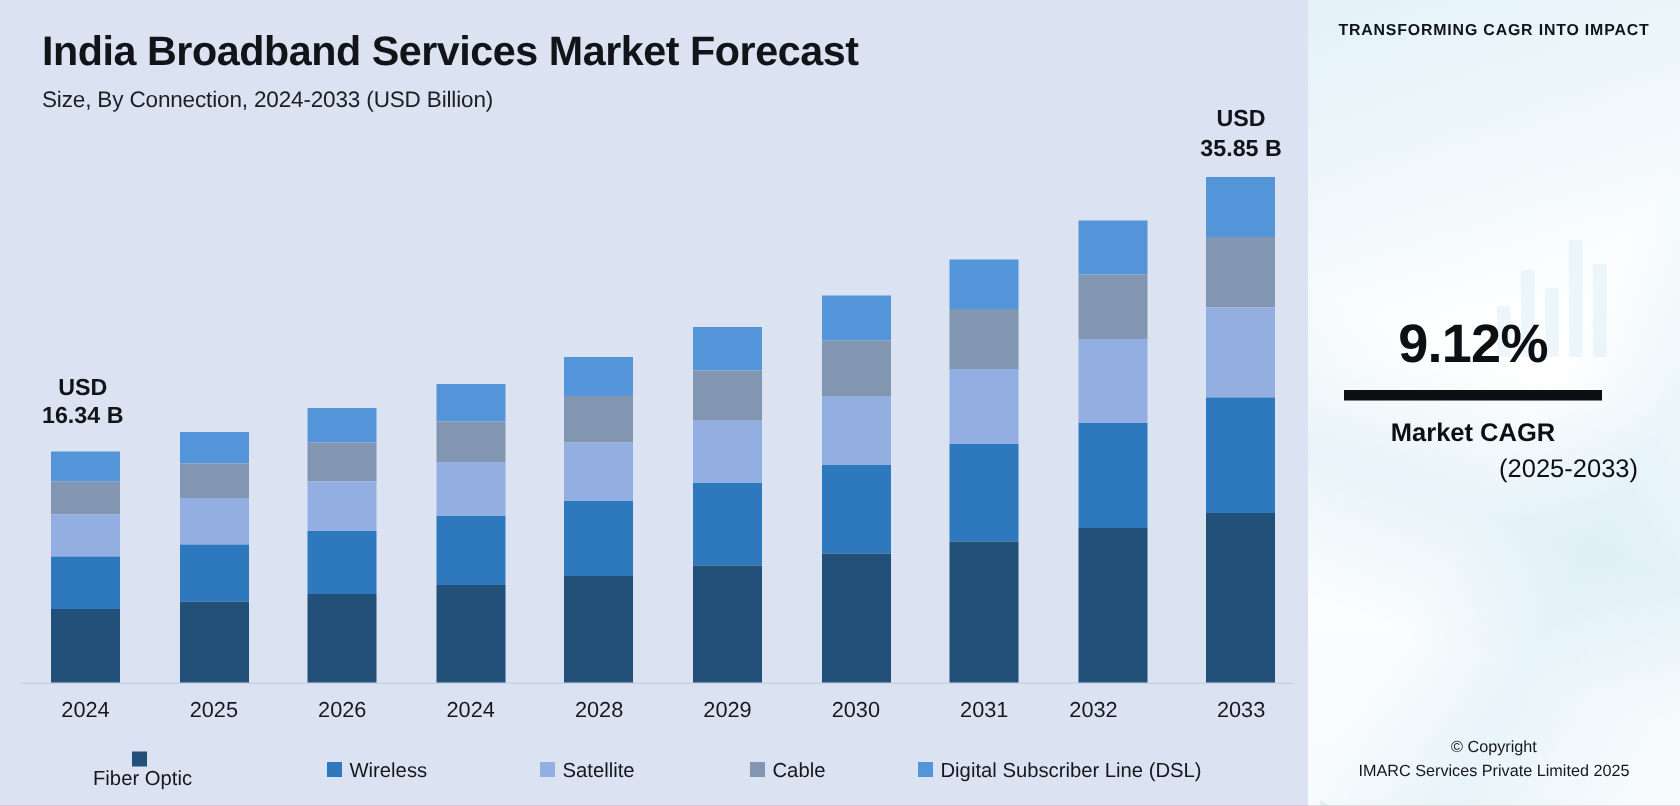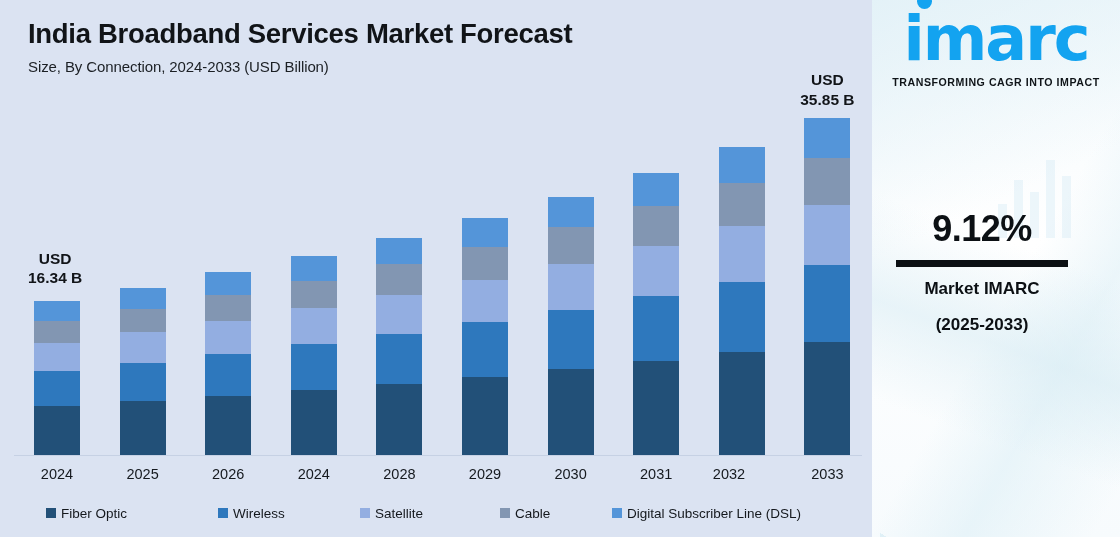--- a/index.html
+++ b/index.html
@@ -142,21 +142,21 @@
     position: absolute; left: 0; top: 208px; width: 220px; text-align: center;
   }
   #cagr-value {
     font-size: 36px; font-weight: bold; color: #0c1014; letter-spacing: -0.5px;
   }
   #cagr-rule {
     width: 172px; height: 7px; background: #0c1014;
     margin: 10px auto 12px auto;
   }
   #cagr-label { font-size: 17px; font-weight: bold; color: #0c1014; }
-  #cagr-period { font-size: 17px; font-weight: bold; color: #0c1014; margin-top: 16px; }
+  #cagr-period { font-size: 17px; font-weight: normal; color: #0c1014; margin-top: 4px; text-align: right; }
 
   #copyright {
     position: absolute; left: 0; bottom: 14px; width: 248px;
     text-align: center; font-size: 10.8px; color: #14181d; line-height: 1.55;
   }
 </style>
 </head>
 <body>
 
 <div id="root">
@@ -258,21 +258,21 @@
         <div class="x-label" style="left: 290.8px;">2024</div>
         <div class="x-label" style="left: 376.4px;">2028</div>
         <div class="x-label" style="left: 462px;">2029</div>
         <div class="x-label" style="left: 547.6px;">2030</div>
         <div class="x-label" style="left: 633.2px;">2031</div>
         <div class="x-label" style="left: 706px;">2032</div>
         <div class="x-label" style="left: 804.4px;">2033</div>
       </div>
 
     <div id="legend">
-        <div class="legend-item" style="left: 46px;">
+        <div class="legend-item" style="left: 62px; flex-direction: column;">
           <span class="legend-swatch" style="background: rgb(34, 80, 120);"></span>
           <span>Fiber Optic</span>
         </div>
         <div class="legend-item" style="left: 218px;">
           <span class="legend-swatch" style="background: rgb(46, 120, 189);"></span>
           <span>Wireless</span>
         </div>
         <div class="legend-item" style="left: 360px;">
           <span class="legend-swatch" style="background: rgb(147, 174, 225);"></span>
           <span>Satellite</span>
@@ -292,28 +292,28 @@
     <div id="brand-texture"></div>
     <div id="brand-bars">
       <i style="height:34px"></i>
         <i style="height:58px"></i>
         <i style="height:46px"></i>
         <i style="height:78px"></i>
         <i style="height:62px"></i>
     </div>
 
     <div id="logo-block">
-      <div id="logo-wordmark">
-        <span id="logo-dot"></span>
-        <span>imarc</span>
-      </div>
       <div id="logo-tagline">TRANSFORMING CAGR INTO IMPACT</div>
     </div>
 
     <div id="cagr-block">
       <div id="cagr-value">9.12%</div>
       <div id="cagr-rule"></div>
-      <div id="cagr-label">Market IMARC</div>
+      <div id="cagr-label">Market CAGR</div>
       <div id="cagr-period">(2025-2033)</div>
     </div>
 
+    <div id="copyright">
+      <div>© Copyright</div>
+      <div>IMARC Services Private Limited 2025</div>
+    </div>
   </div>
 </div>
 
 </body></html>

